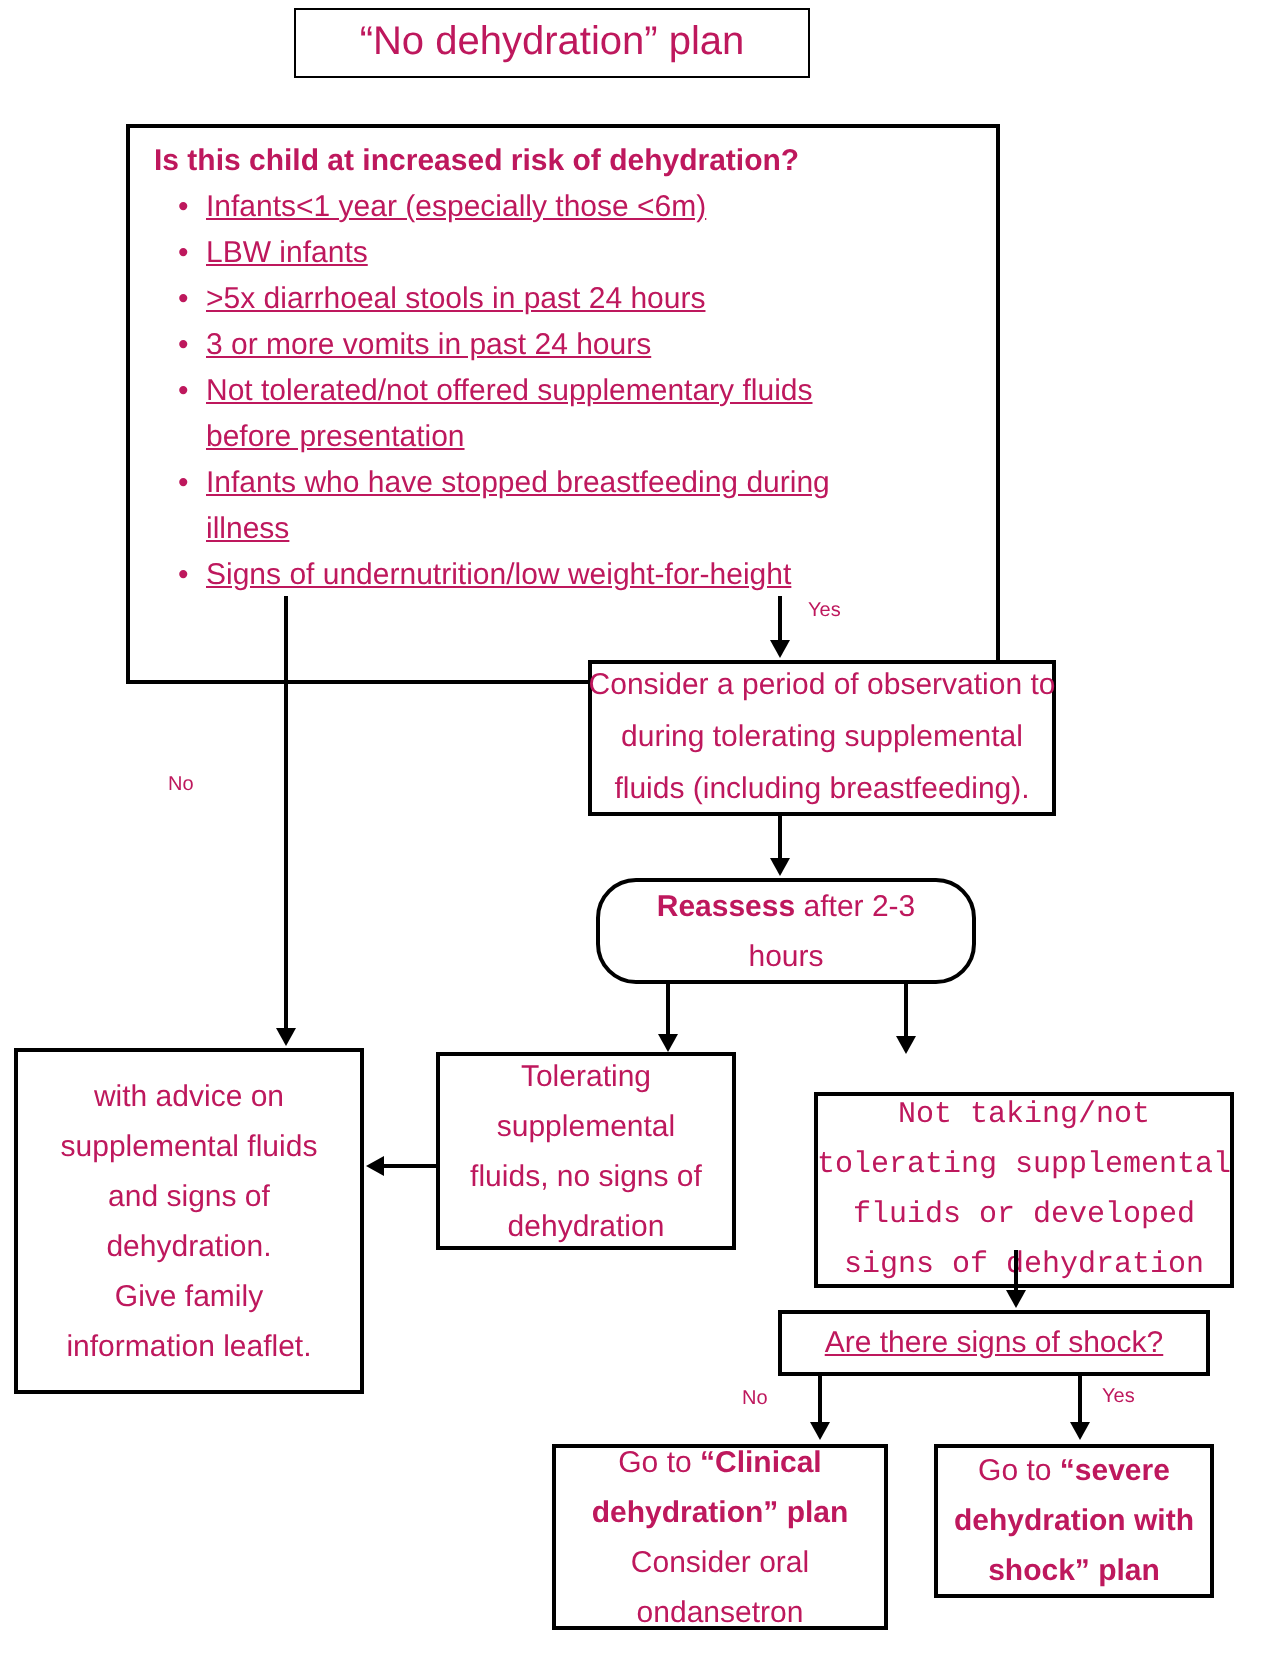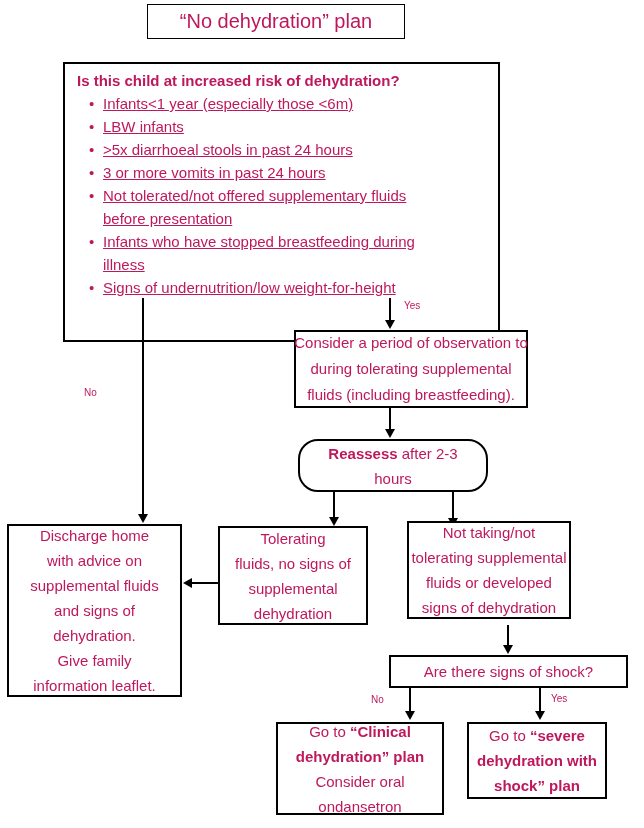--- a/index.html
+++ b/index.html
@@ -86,50 +86,49 @@
     </div>
     <div class="ln">hours</div>
   </div>
 
   <div class="vline" style="left:333px;top:492px;height:25px;"></div>
   <div class="arrow-down" style="left:329px;top:517px;"></div>
   <div class="vline" style="left:452px;top:492px;height:26px;"></div>
   <div class="arrow-down" style="left:448px;top:518px;"></div>
 
   <div class="box" style="left:7px;top:524px;width:175px;height:173px;">
-    <div class="ln">Discharge home</div>
     <div class="ln">with advice on</div>
     <div class="ln">supplemental fluids</div>
     <div class="ln">and signs of</div>
     <div class="ln">dehydration.</div>
     <div class="ln">Give family</div>
     <div class="ln">information leaflet.</div>
   </div>
 
   <div class="box" style="left:218px;top:526px;width:150px;height:99px;">
     <div class="ln">Tolerating</div>
+    <div class="ln">supplemental</div>
     <div class="ln">fluids, no signs of</div>
-    <div class="ln">supplemental</div>
     <div class="ln">dehydration</div>
   </div>
 
   <div class="hline" style="left:192px;top:582px;width:26px;"></div>
   <div class="arrow-left" style="left:183px;top:578px;"></div>
 
-  <div class="box" style="left:407px;top:521px;width:164px;height:98px;">
+  <div class="box" style="left:407px;top:546px;width:210px;height:98px;font-family:Liberation Mono, monospace;">
     <div class="ln">Not taking/not</div>
     <div class="ln">tolerating supplemental</div>
     <div class="ln">fluids or developed</div>
     <div class="ln">signs of dehydration</div>
   </div>
 
   <div class="vline" style="left:507px;top:625px;height:20px;"></div>
   <div class="arrow-down" style="left:503px;top:645px;"></div>
 
-  <div class="box" style="left:389px;top:655px;width:239px;height:33px;">
+  <div class="box" style="left:389px;top:655px;width:216px;height:33px;text-decoration:underline;">
     <div class="ln">Are there signs of shock?</div>
   </div>
 
   <div class="vline" style="left:409px;top:688px;height:23px;"></div>
   <div class="arrow-down" style="left:405px;top:711px;"></div>
   <div class="lbl" style="left:371px;top:694px;">No</div>
 
   <div class="vline" style="left:539px;top:688px;height:23px;"></div>
   <div class="arrow-down" style="left:535px;top:711px;"></div>
   <div class="lbl" style="left:551px;top:693px;">Yes</div>

